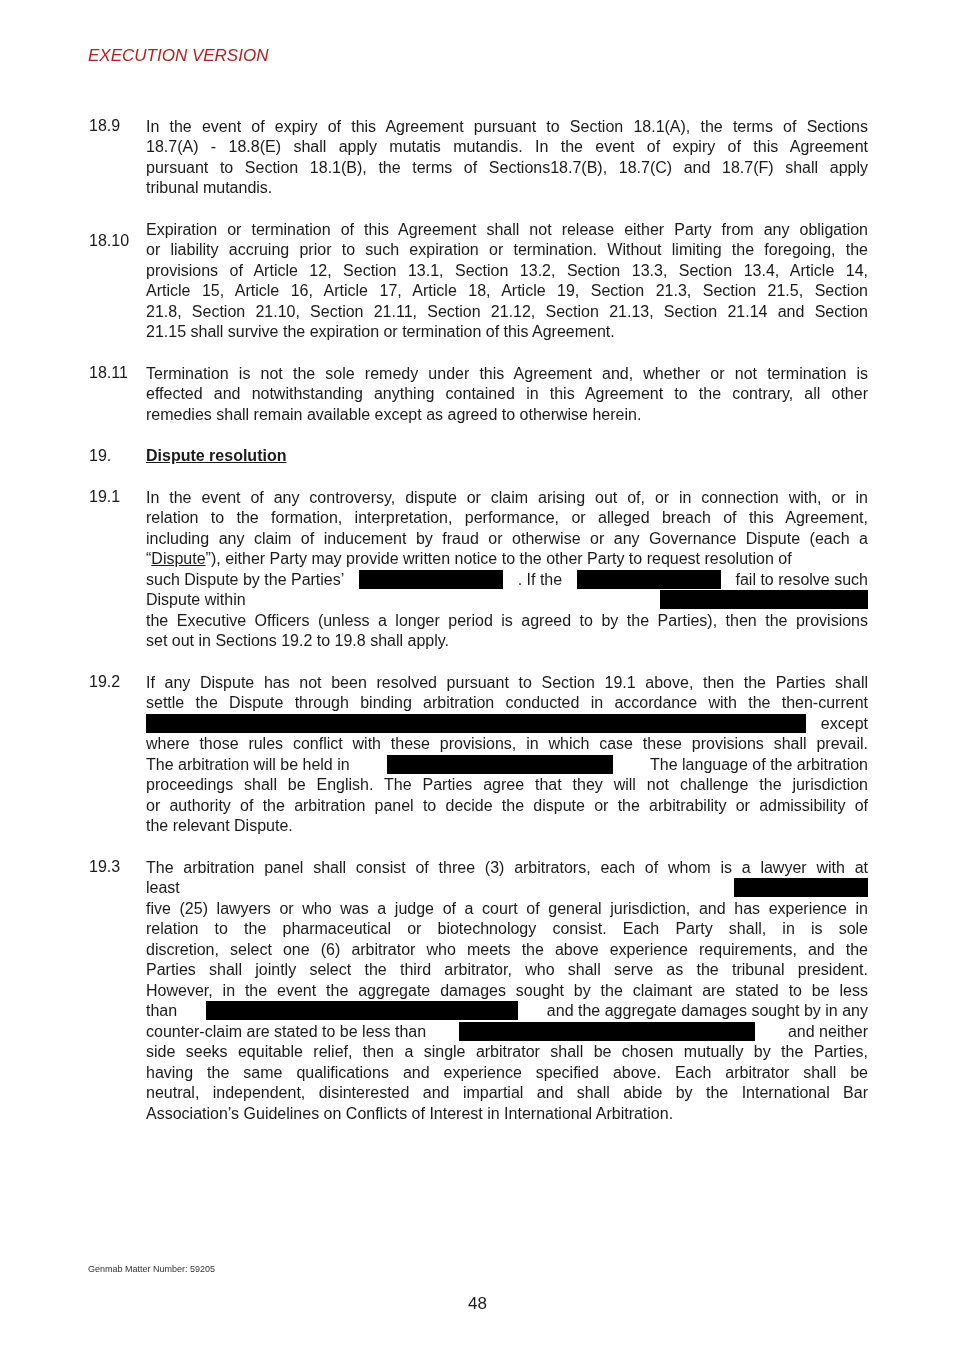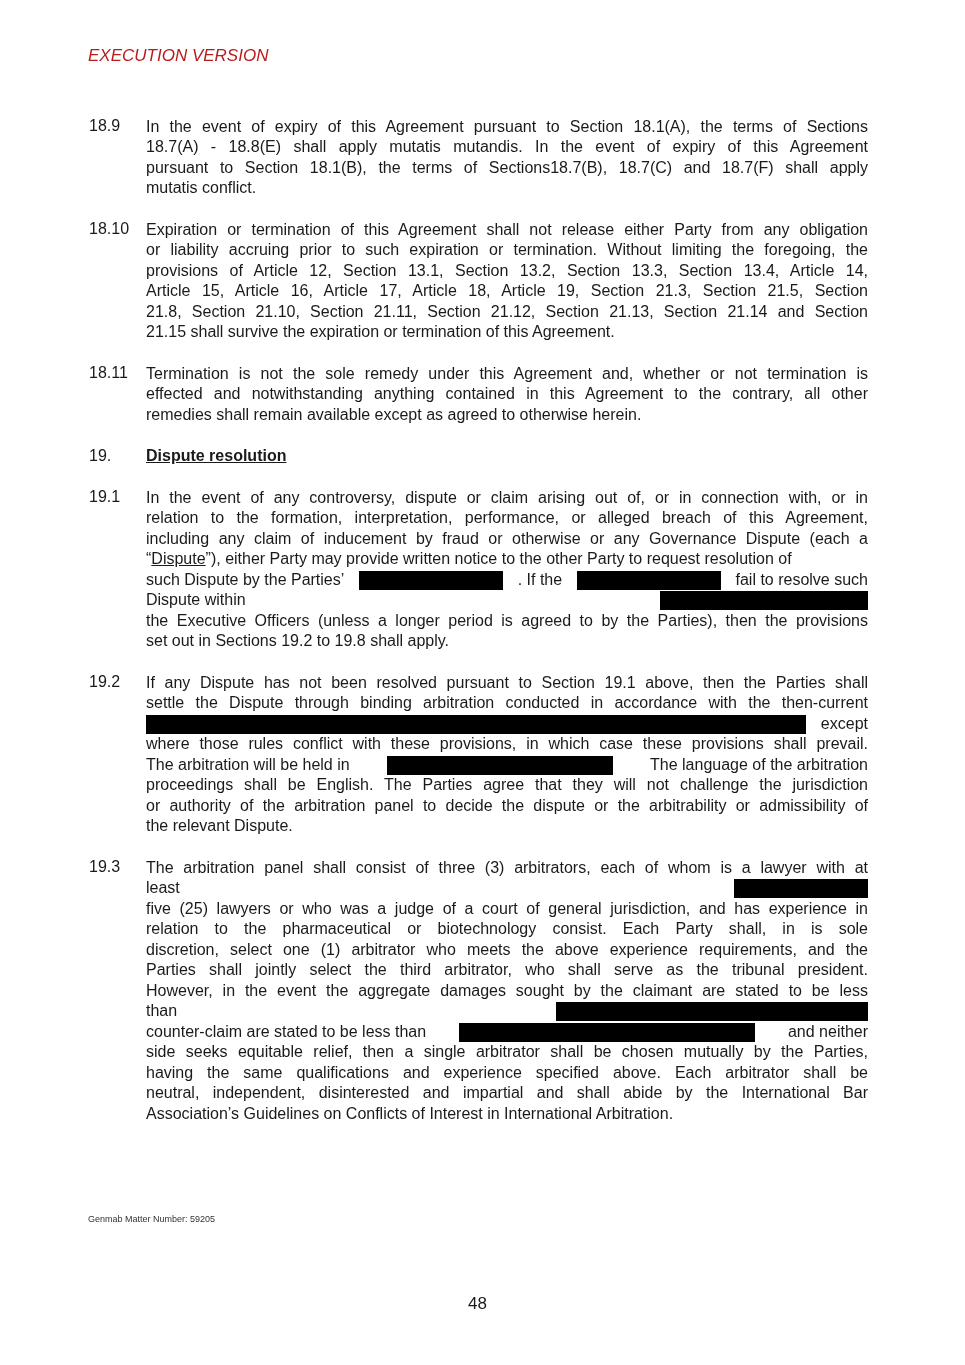--- a/index.html
+++ b/index.html
@@ -4,38 +4,38 @@
 <style>
   html, body { margin: 0; padding: 0; background: #ffffff; }
   body { width: 965px; height: 1365px; position: relative; overflow: hidden;
          font-family: "Liberation Sans", sans-serif; color: #1a1a1a; }
   .header { position: absolute; left: 88px; top: 46px; font-size: 17px; font-style: italic; color: #b91c1c; }
   .num { position: absolute; left: 89px; font-size: 16px; }
   .line { position: absolute; left: 146px; width: 722px; font-size: 16px; line-height: 20px; height: 20px;
           white-space: nowrap; text-align: justify; text-align-last: justify; }
   .line.last { text-align-last: left; }
   .redact { display: inline-block; background: #000; height: 19px; vertical-align: -4px; }
-  .flex { display: flex; justify-content: space-between; align-items: flex-end; }
+  .flex { display: flex; justify-content: space-between; align-items: flex-start; }
   .heading { position: absolute; left: 146px; font-size: 16px; font-weight: bold; text-decoration: underline; }
   .u { text-decoration: underline; }
-  .footer-left { position: absolute; left: 88px; top: 1214px; font-size: 9px; color: #333; }
+  .footer-left { position: absolute; left: 88px; top: 1264px; font-size: 9px; color: #333; }
   .page-num { position: absolute; left: 468px; top: 1294px; font-size: 17px; }
 </style>
 </head>
 <body>
 
 <div class="header">EXECUTION VERSION</div>
 
 <div class="num" style="top:117px">18.9</div>
 <div class="line" style="top:117px">In the event of expiry of this Agreement pursuant to Section 18.1(A), the terms of Sections</div>
 <div class="line" style="top:137px">18.7(A) - 18.8(E) shall apply mutatis mutandis. In the event of expiry of this Agreement</div>
 <div class="line" style="top:158px">pursuant to Section 18.1(B), the terms of Sections18.7(B), 18.7(C) and 18.7(F) shall apply</div>
-<div class="line last" style="top:178px">mutatis conflict.</div>
+<div class="line last" style="top:178px">tribunal mutandis.</div>
 
-<div class="num" style="top:220px">18.10</div>
+<div class="num" style="top:232px">18.10</div>
 <div class="line" style="top:220px">Expiration or termination of this Agreement shall not release either Party from any obligation</div>
 <div class="line" style="top:240px">or liability accruing prior to such expiration or termination.  Without limiting the foregoing, the</div>
 <div class="line" style="top:261px">provisions of  Article 12, Section 13.1, Section 13.2, Section 13.3, Section 13.4, Article 14,</div>
 <div class="line" style="top:281px">Article 15, Article 16, Article 17, Article 18, Article 19, Section 21.3, Section 21.5, Section</div>
 <div class="line" style="top:302px">21.8, Section 21.10, Section 21.11, Section 21.12, Section 21.13, Section 21.14 and Section</div>
 <div class="line last" style="top:322px">21.15 shall survive the expiration or termination of this Agreement.</div>
 
 <div class="num" style="top:364px">18.11</div>
 <div class="line" style="top:364px">Termination is not the sole remedy under this Agreement and, whether or not termination is</div>
 <div class="line" style="top:384px">effected and notwithstanding anything contained in this Agreement to the contrary, all other</div>
@@ -83,26 +83,27 @@
 <div class="line last" style="top:816px">the relevant Dispute.</div>
 
 <div class="num" style="top:858px">19.3</div>
 <div class="line" style="top:858px">The arbitration panel shall consist of three (3) arbitrators, each of whom is a lawyer with at</div>
 <div class="line flex" style="top:878px">
   <span>least</span>
   <span class="redact" style="width:134px"></span>
 </div>
 <div class="line" style="top:899px">five (25) lawyers or who was a judge of a court of general jurisdiction, and has experience in</div>
 <div class="line" style="top:919px">relation to the pharmaceutical or biotechnology consist.  Each Party shall, in is sole</div>
-<div class="line" style="top:940px">discretion, select one (1) arbitrator who meets the above experience requirements, and the</div>
+<div class="line" style="top:940px">discretion, select one (6) arbitrator who meets the above experience requirements, and the</div>
 <div class="line" style="top:960px">Parties shall jointly select the third arbitrator, who shall serve as the tribunal president.</div>
 <div class="line" style="top:981px">However, in the event the aggregate damages sought by the claimant are stated to be less</div>
 <div class="line flex" style="top:1001px">
   <span>than</span>
   <span class="redact" style="width:312px"></span>
+  <span>and the aggregate damages sought by in any</span>
 </div>
 <div class="line flex" style="top:1022px">
   <span>counter-claim are stated to be less than</span>
   <span class="redact" style="width:296px"></span>
   <span>and neither</span>
 </div>
 <div class="line" style="top:1042px">side seeks equitable relief, then a single arbitrator shall be chosen mutually by the Parties,</div>
 <div class="line" style="top:1063px">having the same qualifications and experience specified above.  Each arbitrator shall be</div>
 <div class="line" style="top:1083px">neutral, independent, disinterested and impartial and shall abide by the International Bar</div>
 <div class="line last" style="top:1104px">Association’s Guidelines on Conflicts of Interest in International Arbitration.</div>

